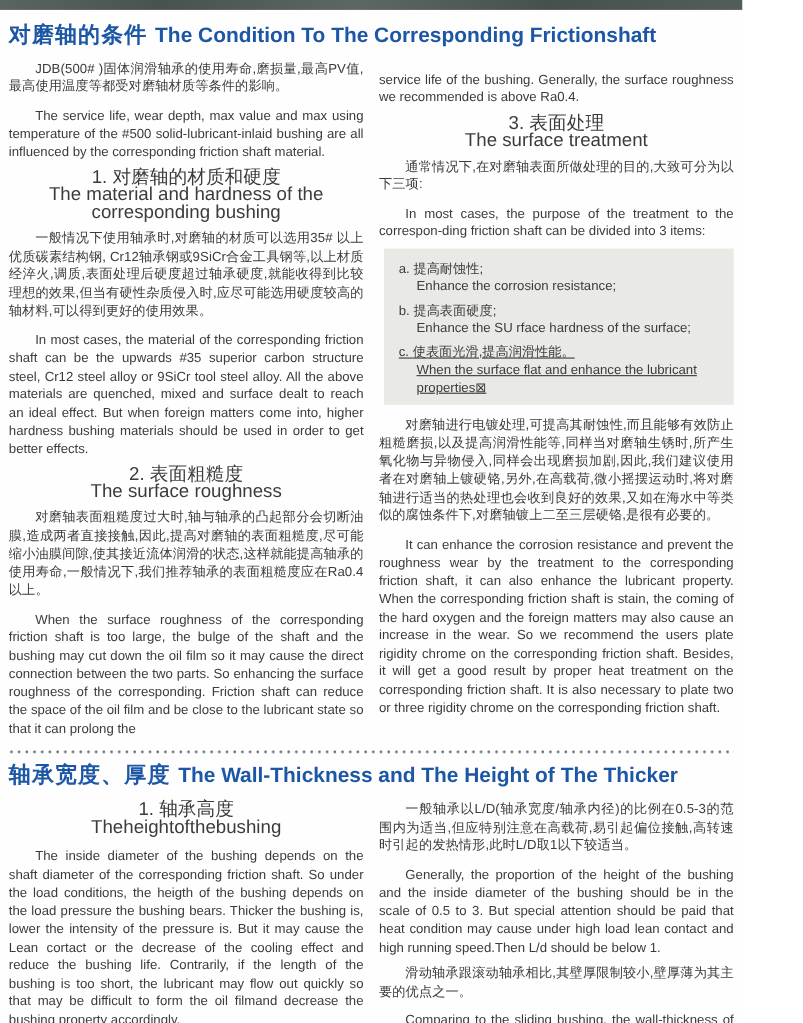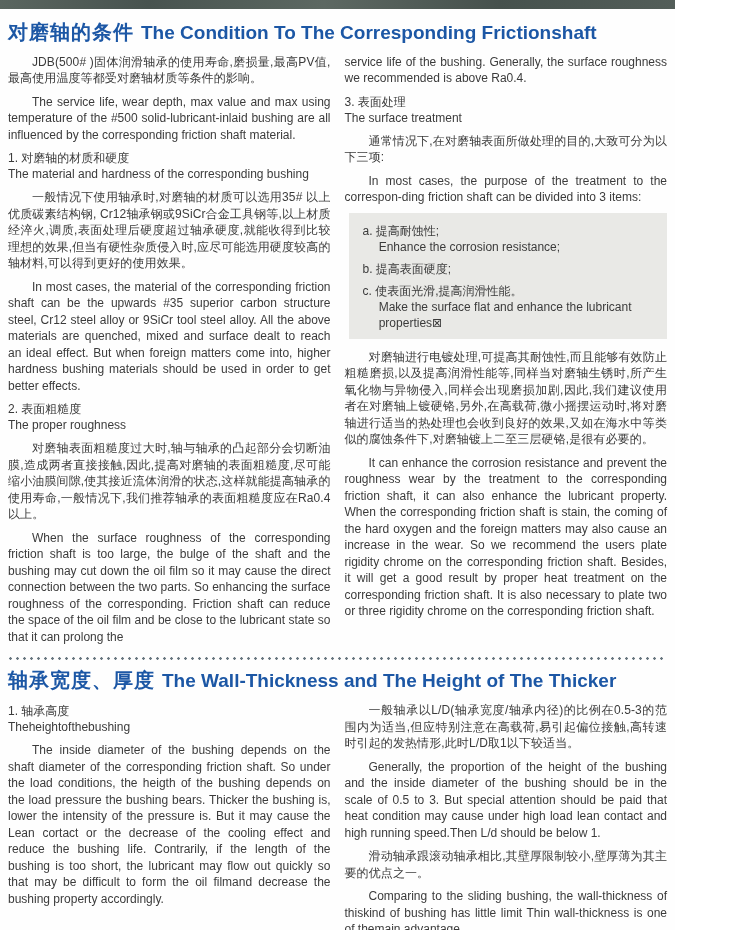--- a/index.html
+++ b/index.html
@@ -18,31 +18,31 @@
   .content{padding:4px 8px 0 8px;}
   .sec-title{
     margin:7px 0 9px 0;
     font-size:19px;font-weight:bold;color:#1c57a5;line-height:1.2;
   }
   .sec-title .cn{font-size:20px;margin-right:7px;letter-spacing:1px;}
   .cols{display:flex;gap:14px;}
   .col{flex:1;min-width:0;}
   p{margin:0 0 7px 0;font-size:12px;line-height:16.5px;text-align:justify;}
   p.cn{text-indent:2em;letter-spacing:0.1px;}
-  p.en{text-indent:2em;}
+  p.en{text-indent:2em;margin-top:10px;}
   p.en.cont{text-indent:0;}
-  .subhead{font-size:12px;line-height:16px;margin:1px 0 7px 0;text-align:left;}
+  .subhead{font-size:17px;line-height:16px;margin:1px 0 7px 0;text-align:center;}
   .subhead div{text-indent:0;}
   .graybox{
     background:#e9e9e6;
     margin:2px 0 10px 4px;
     padding:10px 10px 8px 14px;
   }
   .graybox .item{font-size:12px;line-height:16px;margin-bottom:6px;}
-  .graybox .item:last-child{margin-bottom:0;}
+  .graybox .item:last-child{margin-bottom:0;text-decoration:underline;}
   .graybox .l2{padding-left:1.35em;}
   .divider{
     height:5px;margin:4px 0 3px 0;
     background-image:radial-gradient(circle at 2.5px 2.5px,#68767f 1.1px,transparent 1.5px);
     background-size:7px 5px;background-repeat:repeat-x;
   }
 </style>
 </head>
 <body>
 
@@ -57,21 +57,21 @@
         <p class="cn">JDB(500# )固体润滑轴承的使用寿命,磨损量,最高PV值,最高使用温度等都受对磨轴材质等条件的影响。</p>
         <p class="en">The service life, wear depth, max value and max using temperature of the #500 solid-lubricant-inlaid bushing are all influenced by the corresponding friction shaft material.</p>
         <div class="subhead">
           <div>1. 对磨轴的材质和硬度</div>
           <div>The material and hardness of the corresponding bushing</div>
         </div>
         <p class="cn">一般情况下使用轴承时,对磨轴的材质可以选用35# 以上优质碳素结构钢, Cr12轴承钢或9SiCr合金工具钢等,以上材质经淬火,调质,表面处理后硬度超过轴承硬度,就能收得到比较理想的效果,但当有硬性杂质侵入时,应尽可能选用硬度较高的轴材料,可以得到更好的使用效果。</p>
         <p class="en">In most cases, the material of the corresponding friction shaft can be the upwards #35 superior carbon structure steel, Cr12 steel alloy or 9SiCr tool steel alloy. All the above materials are quenched, mixed and surface dealt to reach an ideal effect. But when foreign matters come into, higher hardness bushing materials should be used in order to get better effects.</p>
         <div class="subhead">
           <div>2. 表面粗糙度</div>
-          <div>The proper roughness</div>
+          <div>The surface roughness</div>
         </div>
         <p class="cn">对磨轴表面粗糙度过大时,轴与轴承的凸起部分会切断油膜,造成两者直接接触,因此,提高对磨轴的表面粗糙度,尽可能缩小油膜间隙,使其接近流体润滑的状态,这样就能提高轴承的使用寿命,一般情况下,我们推荐轴承的表面粗糙度应在Ra0.4以上。</p>
         <p class="en">When the surface roughness of the corresponding friction shaft is too large, the bulge of the shaft and the bushing may cut down the oil film so it may cause the direct connection between the two parts. So enhancing the surface roughness of the corresponding. Friction shaft can reduce the space of the oil film and be close to the lubricant state so that it can prolong the</p>
       </div>
 
       <div class="col">
         <p class="en cont">service life of the bushing. Generally, the surface roughness we recommended is above Ra0.4.</p>
         <div class="subhead">
           <div>3. 表面处理</div>
           <div>The surface treatment</div>
@@ -79,24 +79,25 @@
         <p class="cn">通常情况下,在对磨轴表面所做处理的目的,大致可分为以下三项:</p>
         <p class="en">In most cases, the purpose of the treatment to the correspon-ding friction shaft can be divided into 3 items:</p>
 
         <div class="graybox">
           <div class="item">
             <div class="l1"><span>a.</span> <span>提高耐蚀性;</span></div>
             <div class="l2">Enhance the corrosion resistance;</div>
           </div>
           <div class="item">
             <div class="l1"><span>b.</span> <span>提高表面硬度;</span></div>
+            <div class="l2">Enhance the SU rface hardness of the surface;</div>
           </div>
           <div class="item">
             <div class="l1"><span>c.</span> <span>使表面光滑,提高润滑性能。</span></div>
-            <div class="l2">Make the surface flat and enhance the lubricant properties⊠</div>
+            <div class="l2">When the surface flat and enhance the lubricant properties⊠</div>
           </div>
         </div>
 
         <p class="cn">对磨轴进行电镀处理,可提高其耐蚀性,而且能够有效防止粗糙磨损,以及提高润滑性能等,同样当对磨轴生锈时,所产生氧化物与异物侵入,同样会出现磨损加剧,因此,我们建议使用者在对磨轴上镀硬铬,另外,在高载荷,微小摇摆运动时,将对磨轴进行适当的热处理也会收到良好的效果,又如在海水中等类似的腐蚀条件下,对磨轴镀上二至三层硬铬,是很有必要的。</p>
         <p class="en">It can enhance the corrosion resistance and prevent the roughness wear by the treatment to the corresponding friction shaft, it can also enhance the lubricant property. When the corresponding friction shaft is stain, the coming of the hard oxygen and the foreign matters may also cause an increase in the wear. So we recommend the users plate rigidity chrome on the corresponding friction shaft. Besides, it will get a good result by proper heat treatment on the corresponding friction shaft. It is also necessary to plate two or three rigidity chrome on the corresponding friction shaft.</p>
       </div>
     </div>
 
     <div class="divider"></div>
 

